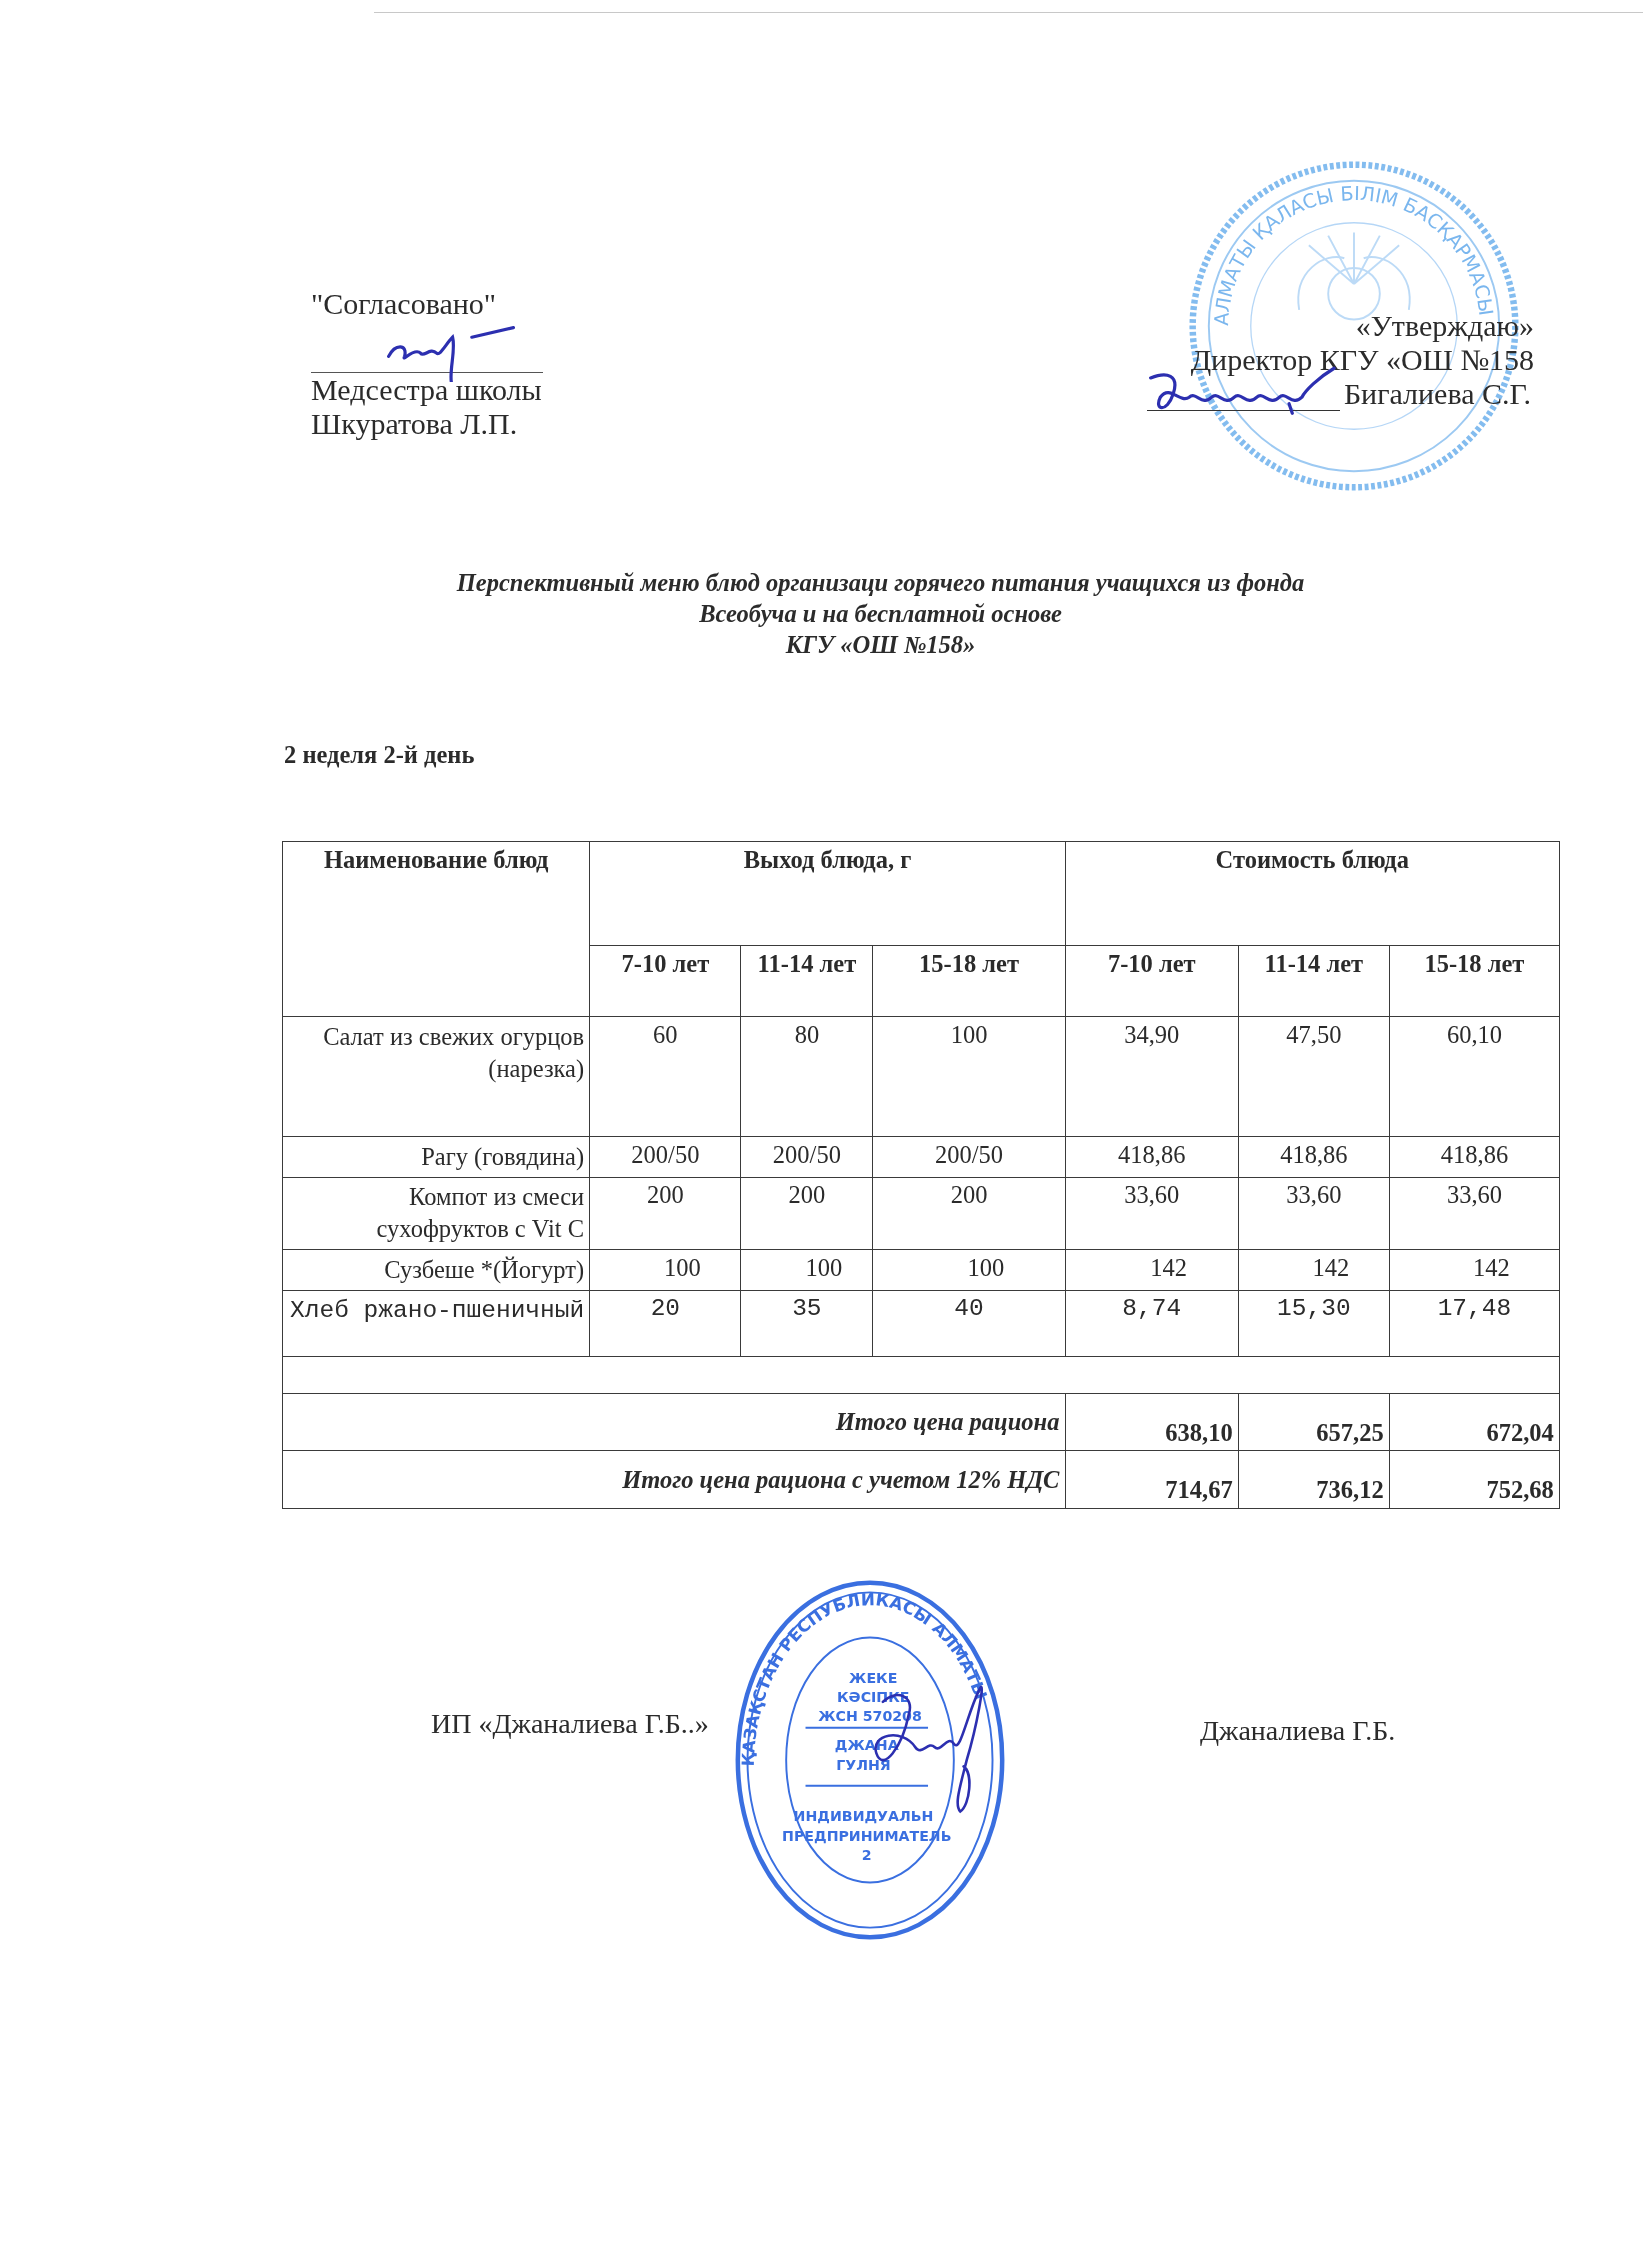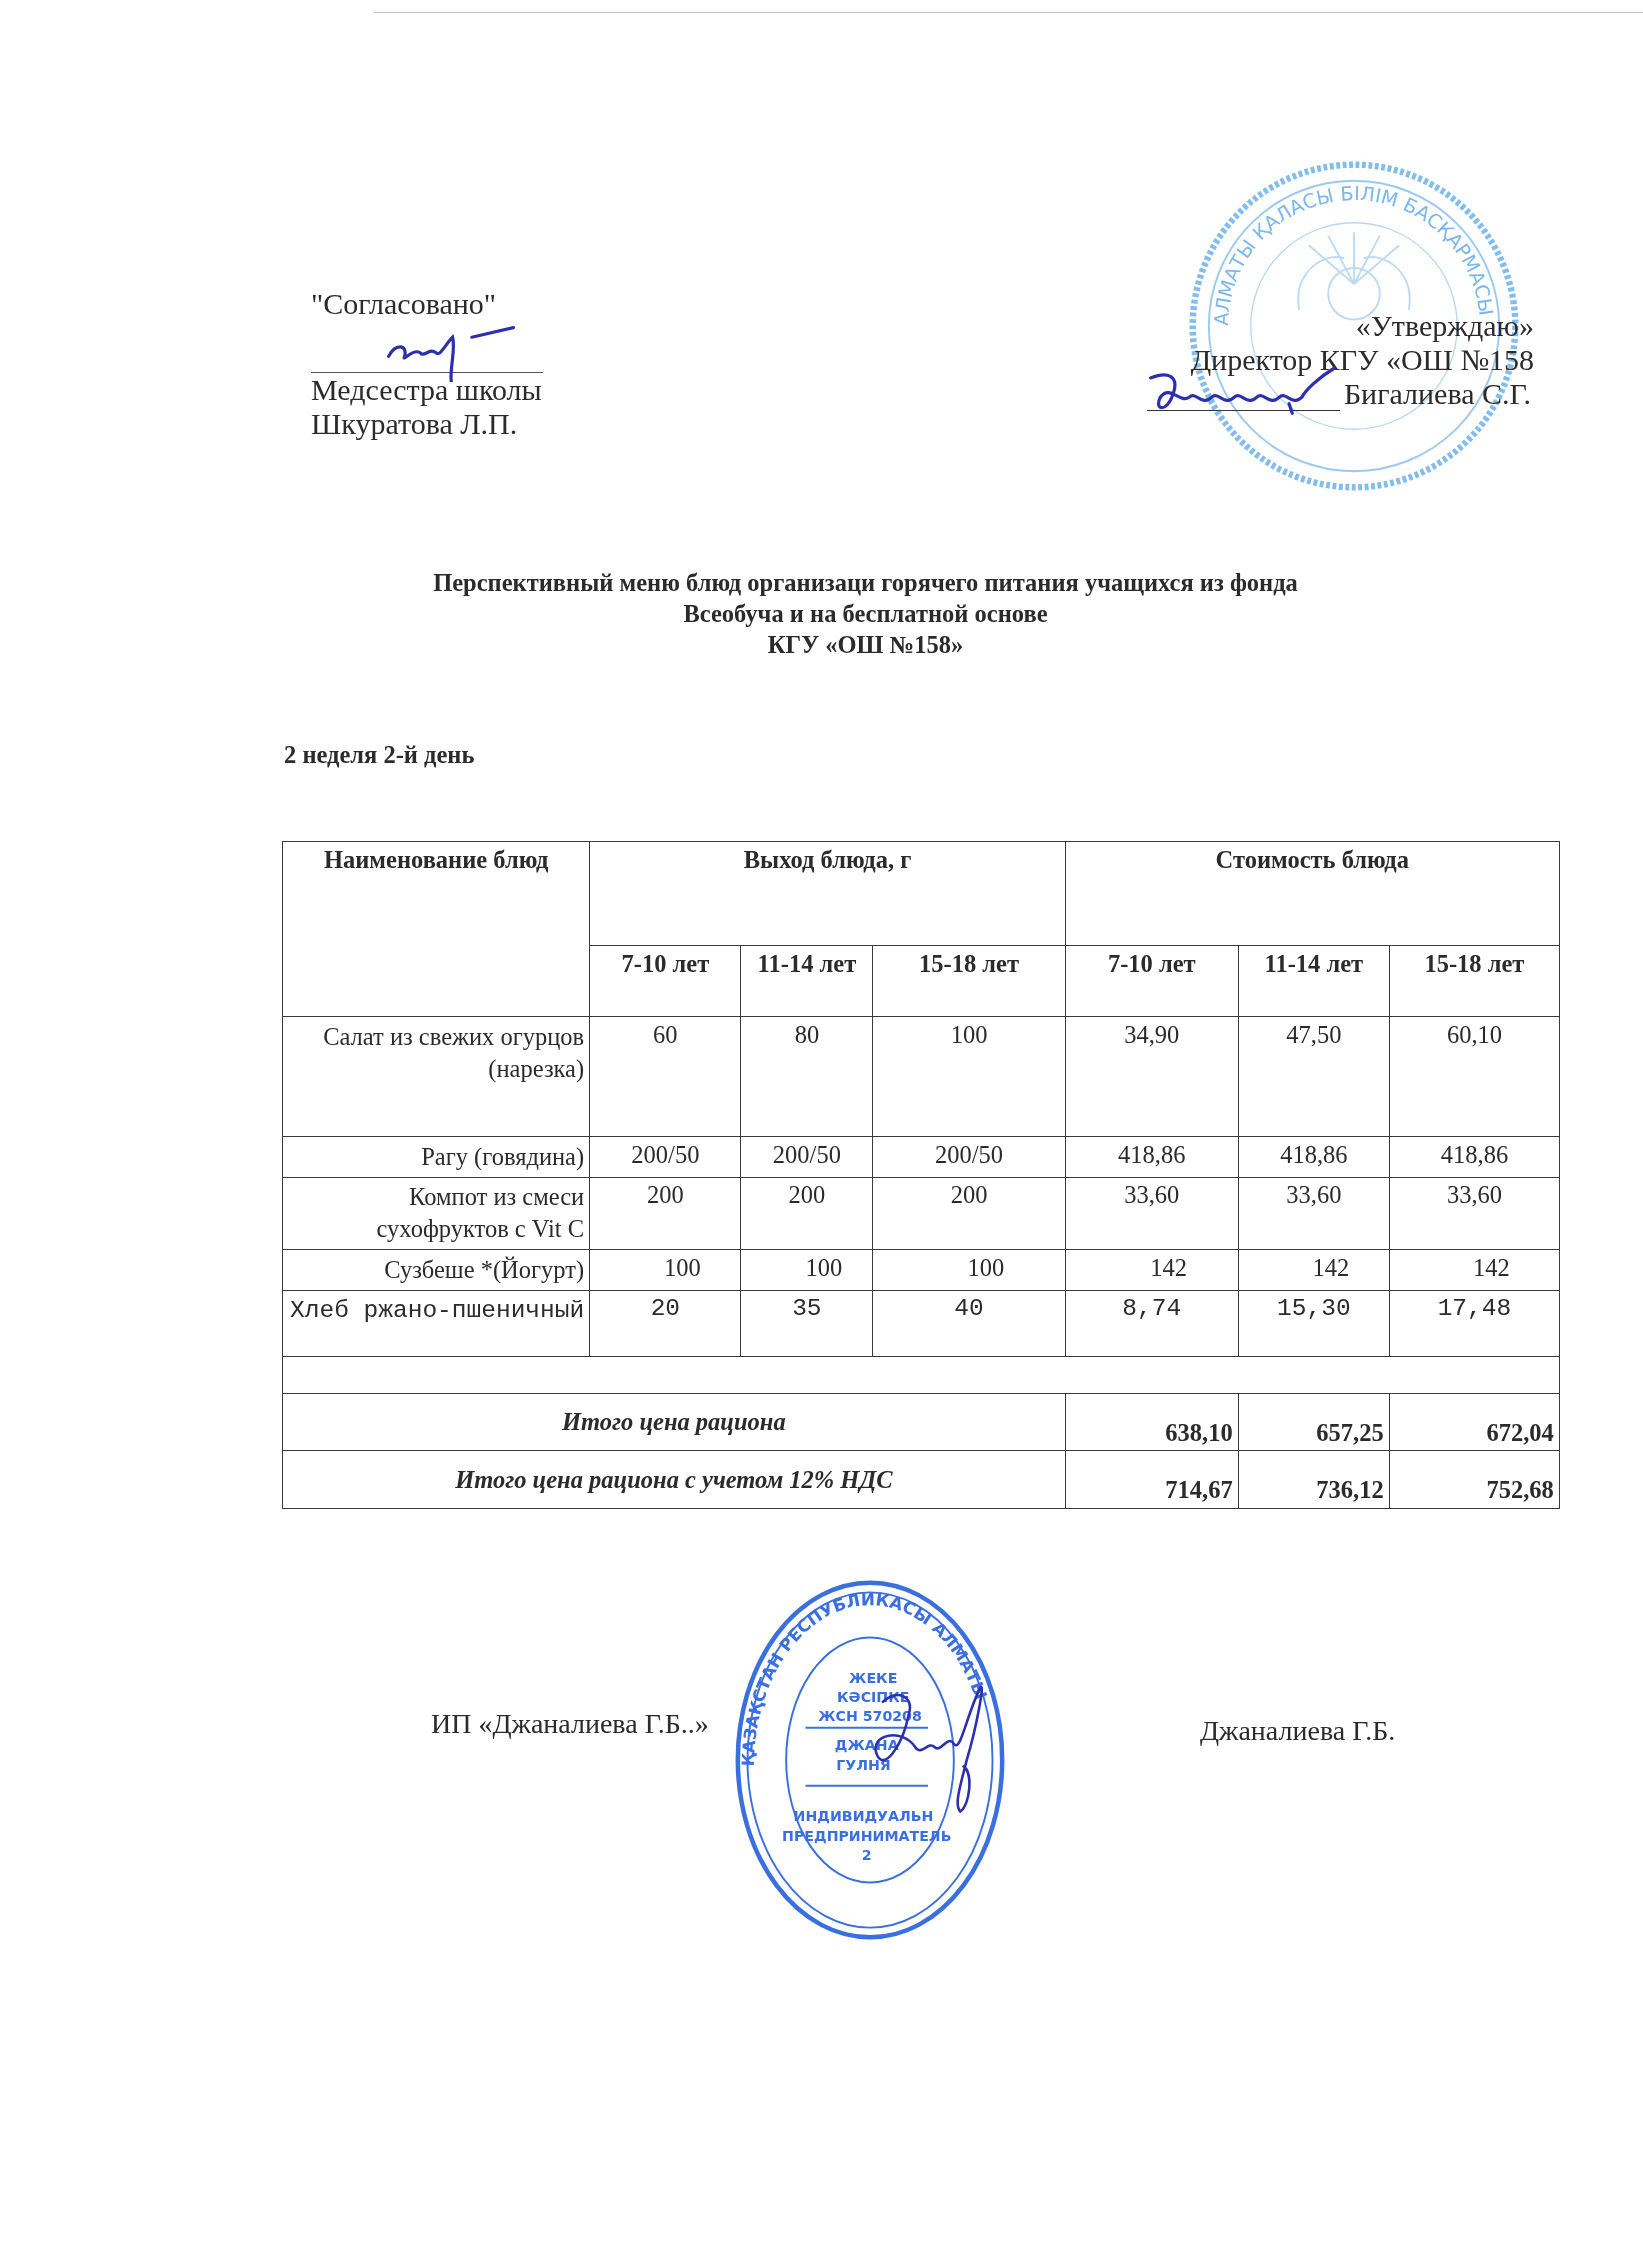--- a/index.html
+++ b/index.html
@@ -10,42 +10,42 @@
     
     .agreed { position: absolute; left: 311px; top: 287px; font-size: 30px; line-height: 34px; }
     .agreed .sig-line { width: 232px; border-bottom: 1.3px solid #555; height: 48px; position: relative; margin-top: 2.6px; }
     .agreed .sig-line svg { position: absolute; left: 64px; top: -5.2px; }
     .approved { position: absolute; left: 1147px; top: 309px; font-size: 30px; line-height: 34px; text-align: right; width: 387px; }
     .approved .row-sig { position: relative; display: flex; justify-content: flex-start; align-items: flex-end; }
     .approved .sig-underline { width: 193px; border-bottom: 1.3px solid #333; height: 31px; position: relative; margin-right: 3.9px; }
     .approved .sig-underline svg { position: absolute; left: -6.4px; top: -14px; }
     .stamp-top { position: absolute; left: 1183px; top: 155px; }
     
-    .title-block { position: absolute; left: 253px; top: 567px; width: 1225px; text-align: center;
-                   font-weight: bold; font-size: 24.5px; line-height: 31px; }
+    .title-block { position: absolute; left: 268px; top: 567px; width: 1225px; text-align: center;
+                   font-weight: bold; font-size: 24.5px; line-height: 31px; font-style: italic; }
     .subtitle-day { position: absolute; left: 284px; top: 741px; font-weight: bold; font-size: 24.5px; }
     
     table.menu { position: absolute; left: 282px; top: 841px; border-collapse: collapse;
                  table-layout: fixed; width: 1278px; font-size: 24.5px; }
     table.menu td, table.menu th { border: 1.3px solid #3a3a3a; vertical-align: top; padding: 3.9px 5.2px; }
     table.menu th { font-weight: bold; text-align: center; }
     .c-name { width: 291px; }
     .c-a { width: 143px; } .c-b { width: 125px; } .c-c { width: 182px; }
     .c-d { width: 164px; } .c-e { width: 143px; } .c-f { width: 161px; }
     .h1 { height: 104px; } .h2 { height: 71px; }
     td.num { text-align: center; }
     td.name { text-align: right; line-height: 32px; }
     tr.r-salad td { height: 111px; }
     tr.r-ragu td { height: 32px; }
     tr.r-compot td { height: 55px; }
     tr.r-yog td { height: 32px; padding-left: 39px; }
     tr.r-bread td { height: 57px; font-family: Liberation Mono, monospace; }
     tr.r-empty td { height: 28px; }
     tr.r-total td { height: 49px; vertical-align: bottom; font-weight: bold; }
-    tr.r-total td.tlabel { font-style: italic; text-align: center; vertical-align: middle; }
+    tr.r-total td.tlabel { font-style: italic; text-align: right; vertical-align: middle; }
     tr.r-total td.tval { text-align: right; }
     
     .ip-left { position: absolute; left: 431px; top: 1708px; font-size: 28px; }
     .ip-right { position: absolute; left: 1200px; top: 1715px; font-size: 28px; }
     .stamp-bottom { position: absolute; left: 728px; top: 1573px; }
     .sig-bottom { position: absolute; left: 857px; top: 1676px; }
   </style>
 </head>
 <body>
 

